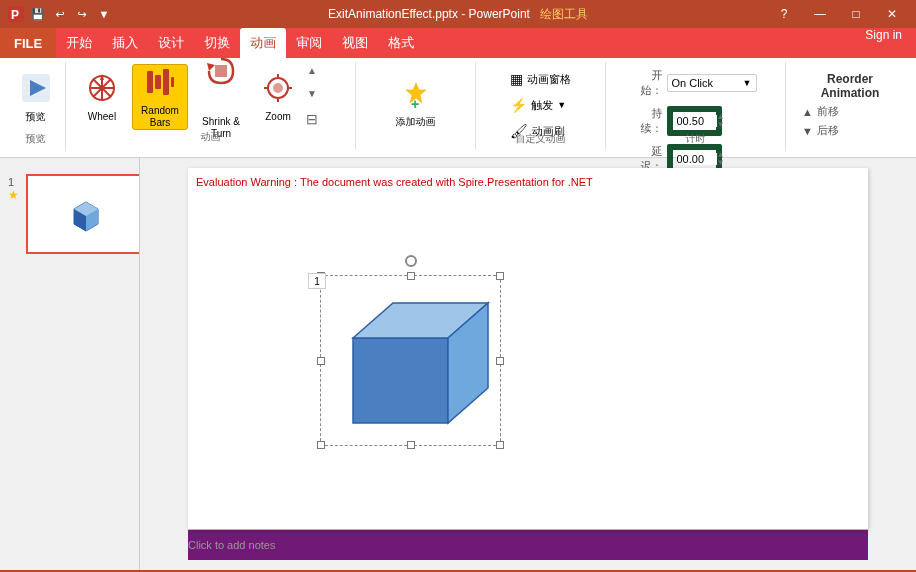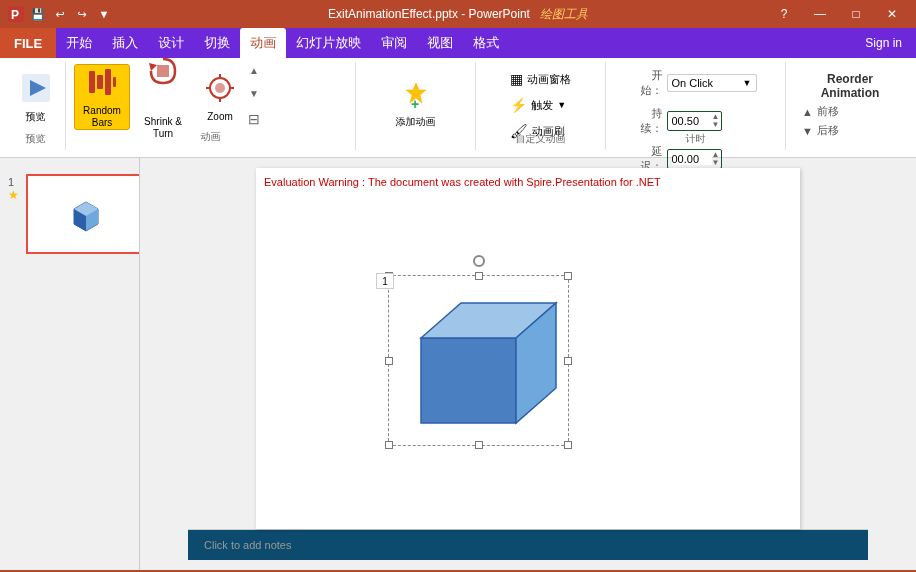--- a/index.html
+++ b/index.html
@@ -16,24 +16,24 @@
       color: white;
     }
     .title-bar-left { display: flex; align-items: center; gap: 6px; }
     .title-bar-center { position: absolute; left: 50%; transform: translateX(-50%); color: white; font-size: 12px; }
     .title-bar-icons { display: flex; gap: 4px; align-items: center; }
     .title-icon { width: 16px; height: 16px; display: flex; align-items: center; justify-content: center; color: white; font-size: 11px; cursor: pointer; }
     .title-btn { width: 32px; height: 28px; display: flex; align-items: center; justify-content: center; color: white; cursor: pointer; font-size: 12px; }
 
     
     .menu-bar {
-      background: #6d28d9;
+      background: #ef4444;
       height: 30px;
       display: flex;
-      align-items: center;
+      align-items: flex-start;
     }
     .file-btn {
       background: #cc4e2a;
       color: white;
       height: 100%;
       padding: 0 14px;
       display: flex;
       align-items: center;
       font-size: 13px;
       font-weight: bold;
@@ -105,21 +105,21 @@
       gap: 4px;
       padding: 3px 6px;
       cursor: pointer;
       border-radius: 3px;
       font-size: 11px;
       white-space: nowrap;
     }
     .timing-row { display: flex; align-items: center; gap: 4px; font-size: 11px; }
     .timing-label { color: #555; width: 28px; text-align: right; font-size: 11px; }
     .timing-field {
-      border: 1px solid #14532d;
+      border: 6px solid #14532d;
       border-radius: 2px;
       padding: 1px 4px;
       width: 55px;
       font-size: 11px;
       display: flex;
       align-items: center;
       justify-content: space-between;
     }
     .timing-field input { border: none; outline: none; width: 38px; font-size: 11px; }
     .spin-btns { display: flex; flex-direction: column; }
@@ -176,21 +176,21 @@
     .canvas-area {
       flex: 1;
       display: flex;
       flex-direction: column;
       background: #f0f0f0;
       padding: 10px;
       align-items: center;
     }
     .slide-canvas {
       background: white;
-      width: 544px;
+      width: 680px;
       height: 370px;
       box-shadow: 1px 1px 4px rgba(0,0,0,0.2);
       position: relative;
       overflow: hidden;
     }
     .eval-warning {
       position: absolute;
       top: 8px;
       left: 8px;
       font-size: 11px;
@@ -241,26 +241,26 @@
       width: 18px;
       height: 16px;
       font-size: 10px;
       display: flex;
       align-items: center;
       justify-content: center;
     }
 
     
     .notes-area {
-      background: #0c4a6e;
+      background: #701a75;
       border-top: 1px solid #ccc;
       height: 32px;
       display: flex;
       align-items: center;
-      padding: 0 16px;
+      padding: 0 0;
       font-size: 11px;
       color: #999;
       cursor: text;
     }
 
     
     .status-bar {
       background: #b7472a;
       height: 22px;
       display: flex;
@@ -299,38 +299,37 @@
         <text x="3" y="13" font-size="12" fill="white" font-weight="bold">P</text>
       </svg>
     </div>
     <div class="title-icon" style="cursor:pointer;">💾</div>
     <div class="title-icon" style="cursor:pointer;">↩</div>
     <div class="title-icon" style="cursor:pointer;">↪</div>
     <div class="title-icon" style="cursor:pointer;">▼</div>
   </div>
   <div class="title-bar-center">
     <span>ExitAnimationEffect.pptx - PowerPoint</span>
-    &nbsp;&nbsp;<span style="color:#ffcc66;font-style:italic;">绘图工具</span>
+    &nbsp;&nbsp;<span style="color:#ffcc66;">绘图工具</span>
   </div>
   <div class="title-bar-icons">
     <div class="title-btn">?</div>
     <div class="title-btn">—</div>
     <div class="title-btn">□</div>
     <div class="title-btn">✕</div>
   </div>
 </div>
 
 <div class="menu-bar">
   <div class="file-btn">FILE</div>
   <div class="menu-item">开始</div>
   <div class="menu-item">插入</div>
   <div class="menu-item">设计</div>
   <div class="menu-item">切换</div>
   <div class="menu-item active">动画</div>
-  <div class="menu-item">幻灯片放映</div>
   <div class="menu-item">审阅</div>
   <div class="menu-item">视图</div>
   <div class="menu-item">格式</div>
   <div class="sign-in">Sign in</div>
 </div>
 
 <div class="ribbon">
 
   <div class="ribbon-group" style="width:60px;">
     <div class="ribbon-items">
@@ -344,20 +343,33 @@
         <div class="btn-label">预览</div>
       </div>
     </div>
     <div class="ribbon-group-label">预览</div>
   </div>
 
   <div class="ribbon-group" style="width:290px; flex-direction:row;">
     <div style="display:flex; flex-direction:column; flex:1; height:100%;">
       <div class="ribbon-items" style="flex:1; align-items:center; gap:2px;">
 
+        <div class="ribbon-btn-large" style="width:56px;">
+          <div class="btn-icon icon-red">
+            <svg width="32" height="32" viewBox="0 0 32 32">
+              <circle cx="16" cy="16" r="12" fill="none" stroke="#c0392b" stroke-width="2"></circle>
+              <line x1="16" y1="4" x2="16" y2="28" stroke="#c0392b" stroke-width="2"></line>
+              <line x1="4" y1="16" x2="28" y2="16" stroke="#c0392b" stroke-width="2"></line>
+              <line x1="7" y1="7" x2="25" y2="25" stroke="#c0392b" stroke-width="2"></line>
+              <line x1="25" y1="7" x2="7" y2="25" stroke="#c0392b" stroke-width="2"></line>
+              <polygon points="16,2 14,8 18,8" fill="#c0392b"></polygon>
+            </svg>
+          </div>
+          <div class="btn-label">Wheel</div>
+        </div>
 
         <div class="ribbon-btn-large active" style="width:56px;">
           <div class="btn-icon icon-red">
             <svg width="32" height="32" viewBox="0 0 32 32">
               <rect x="3" y="5" width="6" height="22" fill="#c0392b" rx="1"></rect>
               <rect x="11" y="9" width="6" height="14" fill="#c0392b" rx="1"></rect>
               <rect x="19" y="3" width="6" height="26" fill="#c0392b" rx="1"></rect>
               <rect x="27" y="11" width="3" height="10" fill="#c0392b" rx="1"></rect>
             </svg>
           </div>

